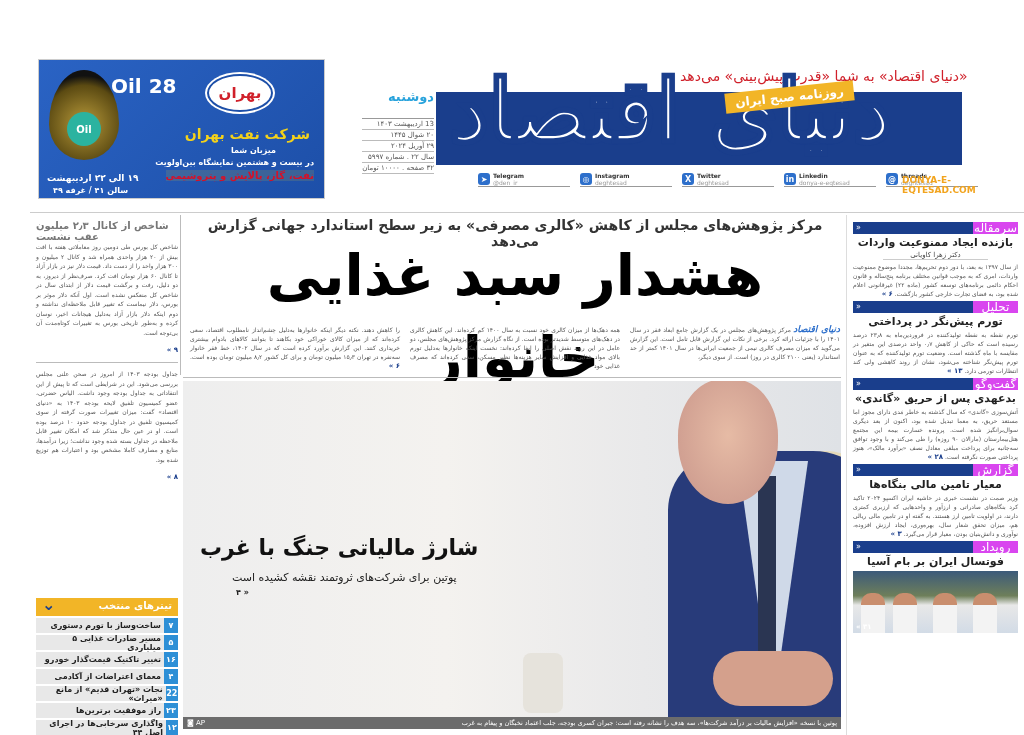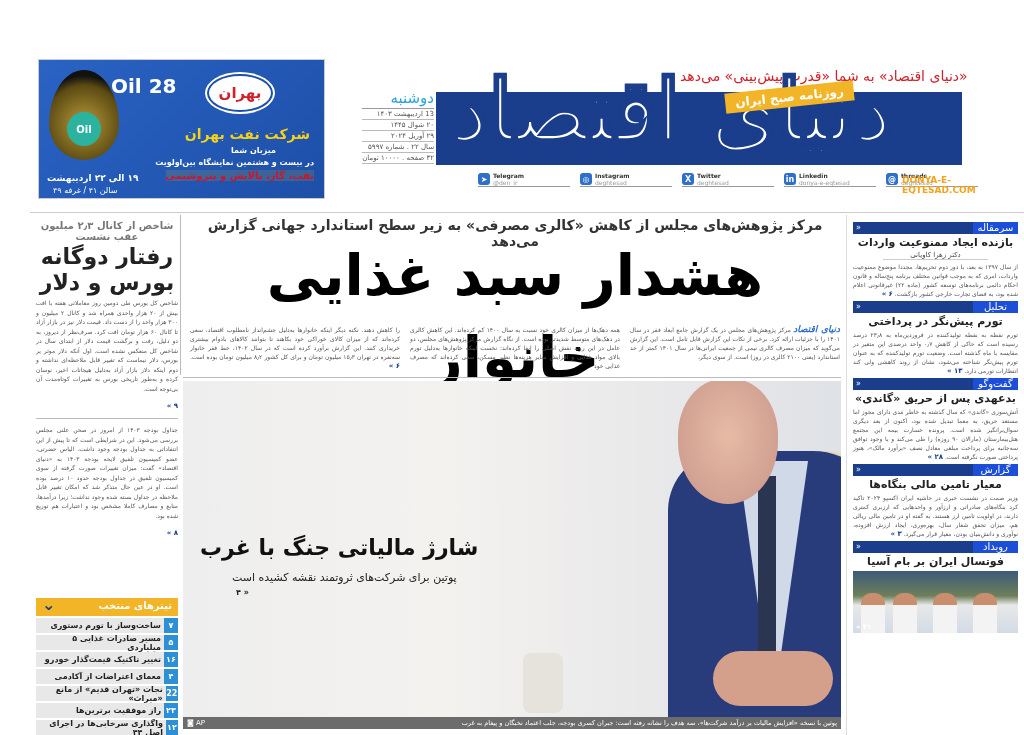--- a/index.html
+++ b/index.html
@@ -8,51 +8,51 @@
 .ad{position:absolute;left:38px;top:59px;width:287px;height:140px;background:linear-gradient(135deg,#2a63c4,#1d4fa8);border:1px solid #ccc;overflow:hidden}
 .ad .drop{position:absolute;left:10px;top:10px;width:70px;height:90px;border-radius:50% 50% 50% 50%/60% 60% 40% 40%;background:radial-gradient(circle at 50% 60%,#b89a3a,#5b4a12 60%,#111 75%)}
 .ad .oilbadge{position:absolute;left:28px;top:52px;width:34px;height:34px;border-radius:50%;background:#2bb3a0;color:#fff;font-size:10px;font-weight:bold;display:flex;align-items:center;justify-content:center}
 .ad .oil28{position:absolute;left:72px;top:14px;color:#fff;font-weight:bold;font-size:20px;}
 .ad .logo{position:absolute;left:168px;top:14px;width:66px;height:38px;border-radius:50%;background:#fff;border:2px solid #1d4fa8;box-shadow:0 0 0 2px #fff;color:#d0202a;font-weight:bold;font-size:15px;display:flex;align-items:center;justify-content:center}
 .ad .company{position:absolute;right:14px;top:66px;color:#f4d21a;font-weight:bold;font-size:14px;direction:rtl}
 .ad .host{position:absolute;right:48px;top:86px;color:#fff;font-size:8px;font-weight:bold;direction:rtl}
 .ad .expo{position:absolute;right:10px;top:98px;color:#fff;font-size:8px;font-weight:bold;direction:rtl}
 .ad .field{position:absolute;right:10px;top:110px;color:#d3122a;font-size:10px;font-weight:bold;direction:rtl;background:#f4d21a22}
 .ad .dates{position:absolute;left:8px;top:113px;color:#fff;font-size:9px;font-weight:bold;direction:rtl}
-.ad .booth{position:absolute;left:14px;top:126px;color:#fff;font-size:8px;font-weight:normal;direction:rtl}
+.ad .booth{position:absolute;left:14px;top:126px;color:#fff;font-size:8px;font-weight:bold;direction:rtl}
 
 .dateblock{position:absolute;left:362px;top:88px;width:72px;direction:rtl;font-size:7px;color:#555}
-.dateblock .day{color:#29a3dc;font-weight:normal;font-size:15px;border-bottom:1px solid #999;padding-bottom:1px}
+.dateblock .day{color:#29a3dc;font-weight:bold;font-size:13px;border-bottom:1px solid #999;padding-bottom:14px}
 .dateblock div{border-bottom:1px solid #bbb;padding:1px 0;white-space:nowrap}
 .bluebar{position:absolute;left:436px;top:92px;width:526px;height:73px;background:#1a3e8c}
 .tagline{position:absolute;left:680px;top:68px;color:#d0202a;font-size:14px;font-weight:normal;direction:rtl}
 .badge-morning{position:absolute;left:725px;top:87px;background:#f2b527;color:#fff;font-size:12px;font-weight:bold;padding:3px 10px;transform:rotate(-6deg);direction:rtl}
 .brand{position:absolute;left:450px;top:60px;color:#fff;font-family:"DejaVu Serif",serif;font-size:86px;font-weight:bold;direction:rtl;letter-spacing:-2px;-webkit-text-stroke:3px #1a3e8c;text-shadow:0 0 2px #1a3e8c}
 .socials{position:absolute;left:478px;top:172px;display:flex;gap:10px;direction:ltr}
 .soc{display:flex;align-items:center;gap:3px;width:92px;border-bottom:1px solid #999}
 .soc .ic{width:12px;height:12px;border-radius:3px;background:#2d6fcb;color:#fff;font-size:8px;display:flex;align-items:center;justify-content:center;font-weight:bold}
 .soc .tx{font-size:6px;line-height:7px;color:#333}
 .soc .tx span{display:block;color:#999}
 .siteurl{position:absolute;left:902px;top:175px;color:#f2a41e;font-size:9px;font-weight:bold}
 
 .hr-top{position:absolute;left:30px;top:212px;width:994px;height:1px;background:#ccc}
 
 .rcol{position:absolute;left:853px;top:220px;width:165px;direction:rtl}
 .sec{display:flex;height:12px;margin-top:2px}
-.sec .lbl{width:45px;background:#1d4ed8;color:#fff;font-size:10px;text-align:center;line-height:12px}
+.sec .lbl{width:45px;background:#d946ef;color:#fff;font-size:12px;text-align:center;line-height:12px}
 .sec .bar{flex:1;background:#1a3e8c;color:#fff;font-size:8px;text-align:left;padding-left:3px;line-height:12px}
 .rcol h3{font-size:11px;font-weight:bold;text-align:center;margin:2px 0}
 .rcol .author{font-size:7px;text-align:center;color:#444;border-bottom:1px solid #ccc;margin:0 30px 2px}
 .rcol p{font-size:6px;line-height:9px;color:#555;text-align:justify}
 .pg{color:#1a3e8c;font-weight:bold;font-size:7px}
 .sportimg{margin-top:3px;height:62px;background:linear-gradient(180deg,#3c5a7a,#6e7f5a 40%,#e8e8e8 55%,#d2dbe6);position:relative}
 .sportimg .p{position:absolute;bottom:0;width:24px;height:40px;background:#f3f3f3;border-radius:10px 10px 0 0;border-top:12px solid #c98e6e}
 
 .lcol{position:absolute;left:36px;top:220px;width:142px;direction:rtl}
-.lcol .kicker{font-size:10px;color:#777;text-align:center;font-weight:bold}
+.lcol .kicker{font-size:10px;color:#777;text-align:left;font-weight:bold}
 .lcol h2{font-size:22px;font-weight:900;text-align:center;line-height:26px;margin:2px 0}
 .lcol p{font-size:6px;line-height:9.5px;color:#555;text-align:justify}
 .lcol .sep{border-top:1px solid #bbb;margin:6px 0}
 .picks{position:absolute;left:36px;top:598px;width:142px;direction:rtl}
 .picks .head{background:#f2b527;color:#fff;font-size:10px;font-weight:bold;padding:2px 6px;height:18px;position:relative}
 .picks .chev{position:absolute;left:6px;top:-3px;color:#1a3e8c;font-size:16px}
 .picks .item{display:flex;align-items:center;background:#e8e8e8;margin-top:2px;height:15px;font-size:8px;font-weight:bold}
 .picks .num{background:#2d8fd6;color:#fff;width:14px;text-align:center;margin-left:3px;line-height:15px;font-size:8px}
 
 .vline{position:absolute;left:180px;top:215px;width:1px;height:160px;background:#bbb}
@@ -125,21 +125,20 @@
   <div class="soc">
       <span class="ic">@</span>
       <span class="tx"><b>threads</b><span>deghtesad</span></span>
     </div>
 </div>
 <div class="siteurl">DONYA-E-EQTESAD.COM</div>
 <div class="hr-top"></div>
 
 <div class="lcol">
   <div class="kicker">شاخص از کانال ۲٫۳ میلیون عقب نشست</div>
-  <h2>رفتار دوگانه بورس و دلار</h2>
   <p>شاخص کل بورس طی دومین روز معاملاتی هفته با افت بیش از ۲۰ هزار واحدی همراه شد و کانال ۲ میلیون و ۳۰۰ هزار واحد را از دست داد. قیمت دلار نیز در بازار آزاد تا کانال ۶۰ هزار تومان افت کرد. صرف‌نظر از دیروز، به دو دلیل، رفت و برگشت قیمت دلار از ابتدای سال در شاخص کل منعکس نشده است. اول آنکه دلار موثر بر بورس، دلار نیماست که تغییر قابل ملاحظه‌ای نداشته و دوم اینکه دلار بازار آزاد به‌دلیل هیجانات اخیر، نوسان کرده و به‌طور تاریخی بورس به تغییرات کوتاه‌مدت آن بی‌توجه است.</p>
   <span class="pg">۹ »</span>
   <div class="sep"></div>
   <p>جداول بودجه ۱۴۰۳ از امروز در صحن علنی مجلس بررسی می‌شود. این در شرایطی است که تا پیش از این انتقاداتی به جداول بودجه وجود داشت. الیاس حضرتی، عضو کمیسیون تلفیق لایحه بودجه ۱۴۰۳ به «دنیای اقتصاد» گفت: میزان تغییرات صورت گرفته از سوی کمیسیون تلفیق در جداول بودجه حدود ۱۰ درصد بوده است. او در عین حال متذکر شد که امکان تغییر قابل ملاحظه در جداول بسته شده وجود نداشت؛ زیرا درآمدها، منابع و مصارف کاملا مشخص بود و اعتبارات هم توزیع شده بود.</p>
   <span class="pg">۸ »</span>
 </div>
 
 <div class="picks">
   <div class="head">
     <span>تیترهای منتخب</span>

